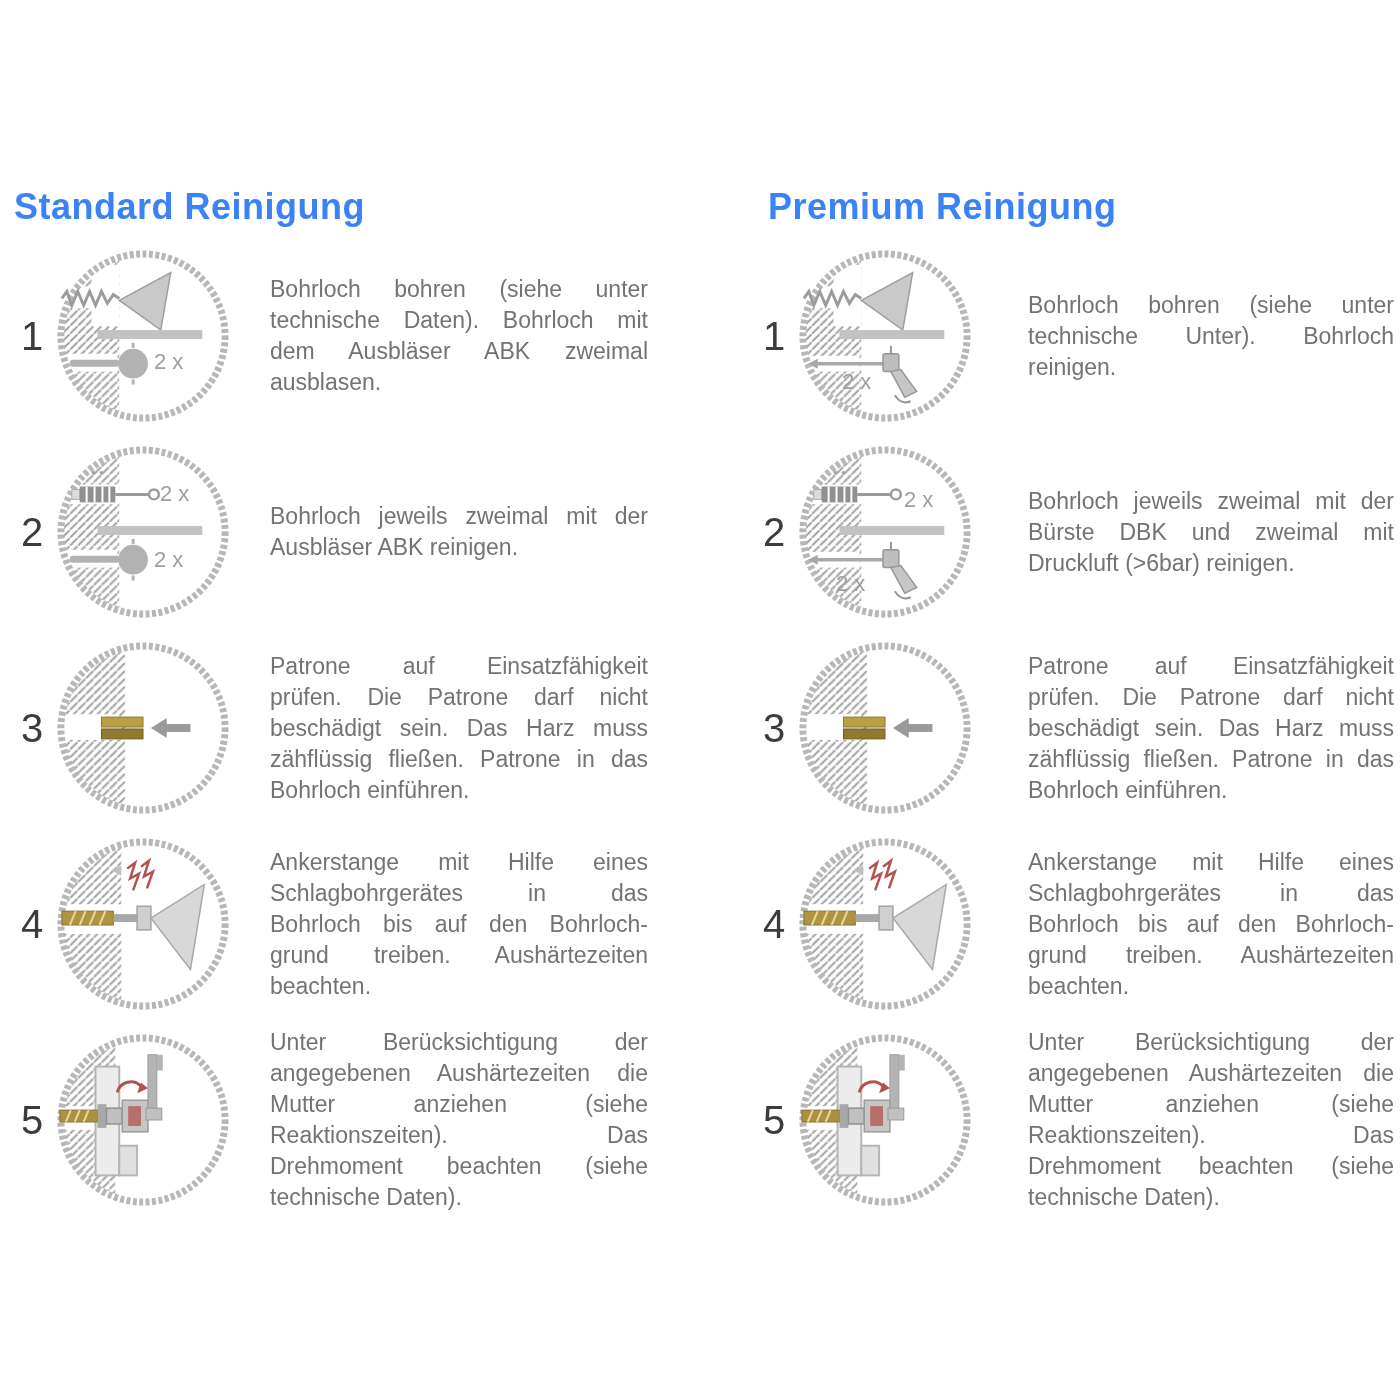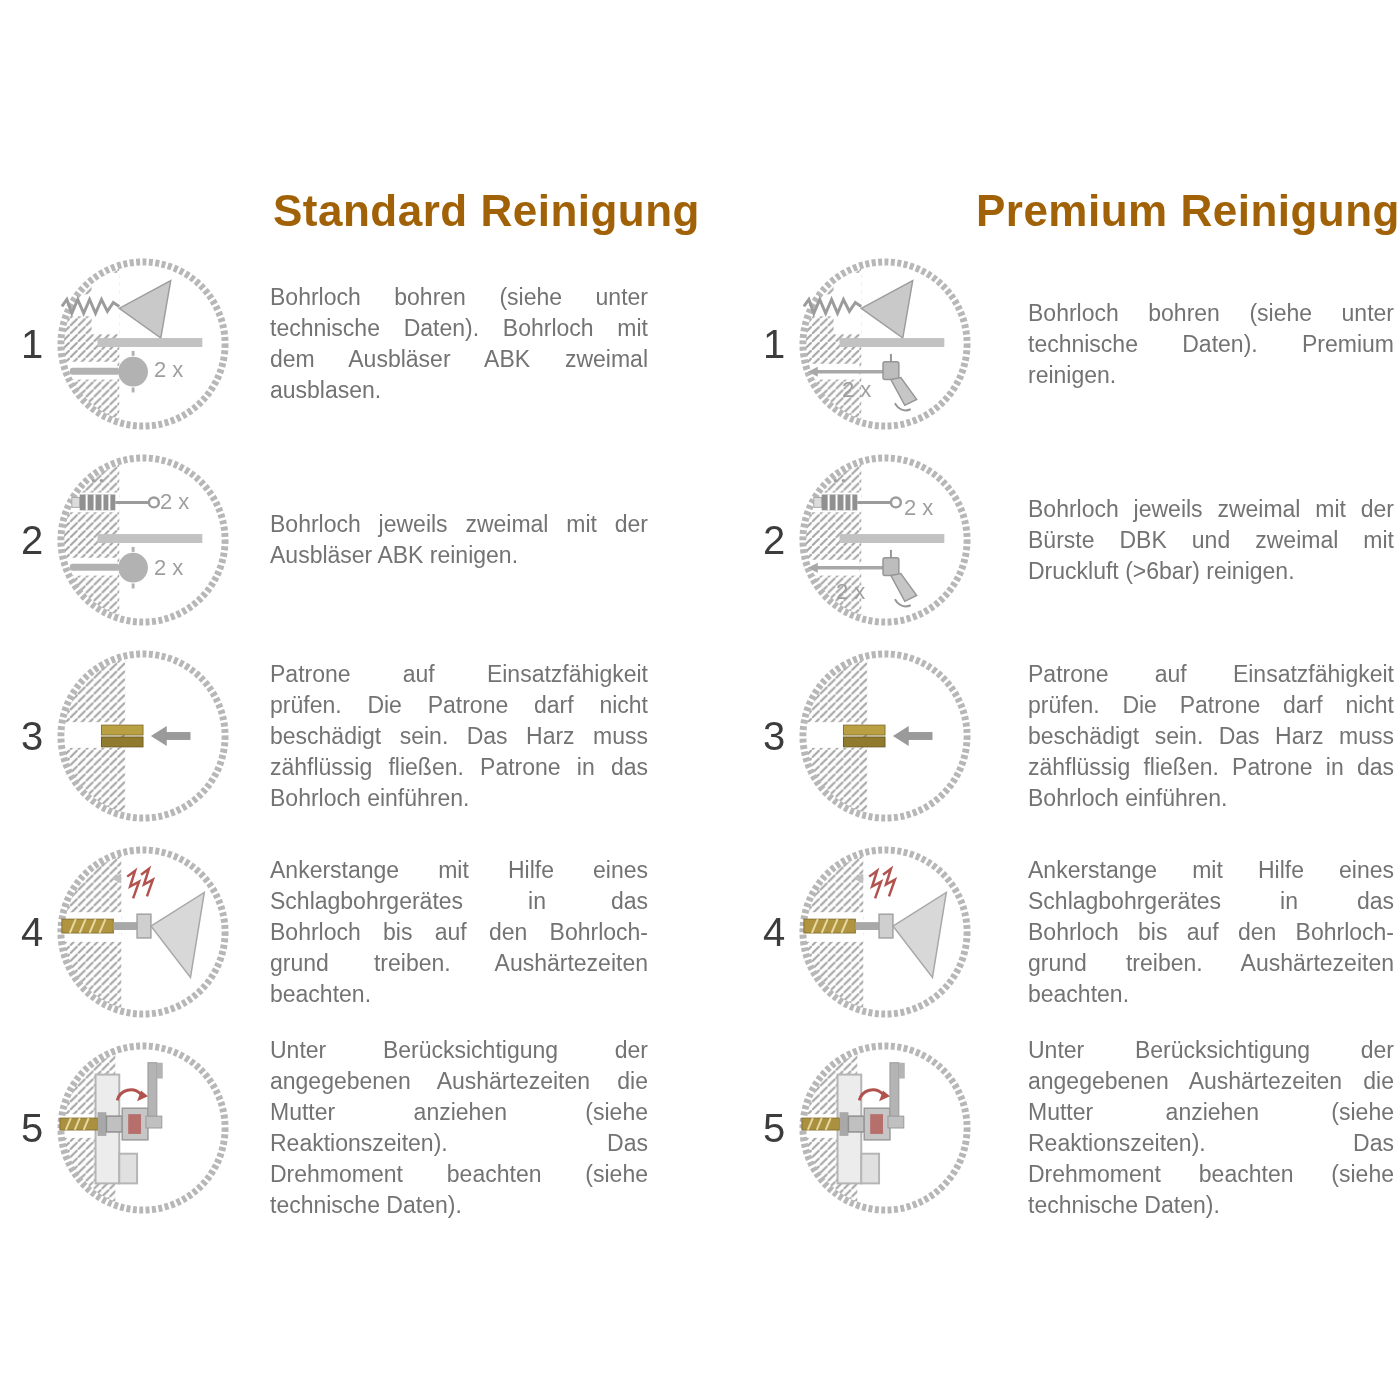--- a/index.html
+++ b/index.html
@@ -5,24 +5,24 @@
   html,body{margin:0;padding:0;background:#ffffff;}
   .page{
     width:1400px;height:1400px;background:#ffffff;box-sizing:border-box;
     padding-top:186px;display:grid;grid-template-columns:700px 700px;
     font-family:"Liberation Sans","DejaVu Sans",sans-serif;overflow:hidden;
   }
   .col{box-sizing:border-box;}
   .col-standard{padding-left:10px;}
   .col-premium{padding-left:52px;}
   .section-title{
-    font-size:44px;font-weight:bold;color:#a16207;margin:0 0 10px 4px;
-    letter-spacing:0.5px;white-space:nowrap;text-align:right;
+    font-size:36px;font-weight:bold;color:#3b82f6;margin:0 0 10px 4px;
+    letter-spacing:0.5px;white-space:nowrap;
   }
-  .col-premium .section-title{margin-left:0;}
+  .col-premium .section-title{margin-left:16px;}
   .step{display:grid;grid-template-columns:44px 216px 1fr;align-items:center;height:196px;}
   .col-premium .step{grid-template-columns:44px 232px 1fr;}
   .step-number{font-size:40px;color:#3c3c3c;text-align:center;}
   .illu{position:relative;width:178px;height:178px;}
   .illu svg{width:178px;height:178px;display:block;}
   .l2x{position:absolute;font-size:22px;color:#9e9e9e;white-space:pre;}
   
   .scene-s1  .l2x-a{left:100px;top:102px;}
   .scene-s2  .l2x-a{left:106px;top:38px;}
   .scene-s2  .l2x-b{left:100px;top:104px;}
@@ -246,21 +246,21 @@
           </g>
           <use href="#ring"></use>
             <use href="#drill"></use>
             <use href="#midbar"></use>
             <use href="#airgun"></use>
         </svg>
         <span class="l2x l2x-a">2 x</span>
       </div>
       <div class="step-text">
           <div class="jline">Bohrloch bohren (siehe unter</div>
-          <div class="jline">technische Daten). Premium</div>
+          <div class="jline">technische Unter). Bohrloch</div>
           <div class="jline">reinigen.</div>
         </div>
     </div>
 
     <div class="step">
       <div class="step-number">2</div>
       <div class="illu scene-s2p">
         <svg viewBox="0 0 180 180">
           <g clip-path="url(#cc)">
             <rect width="66" height="180" fill="url(#hatch)"></rect>

